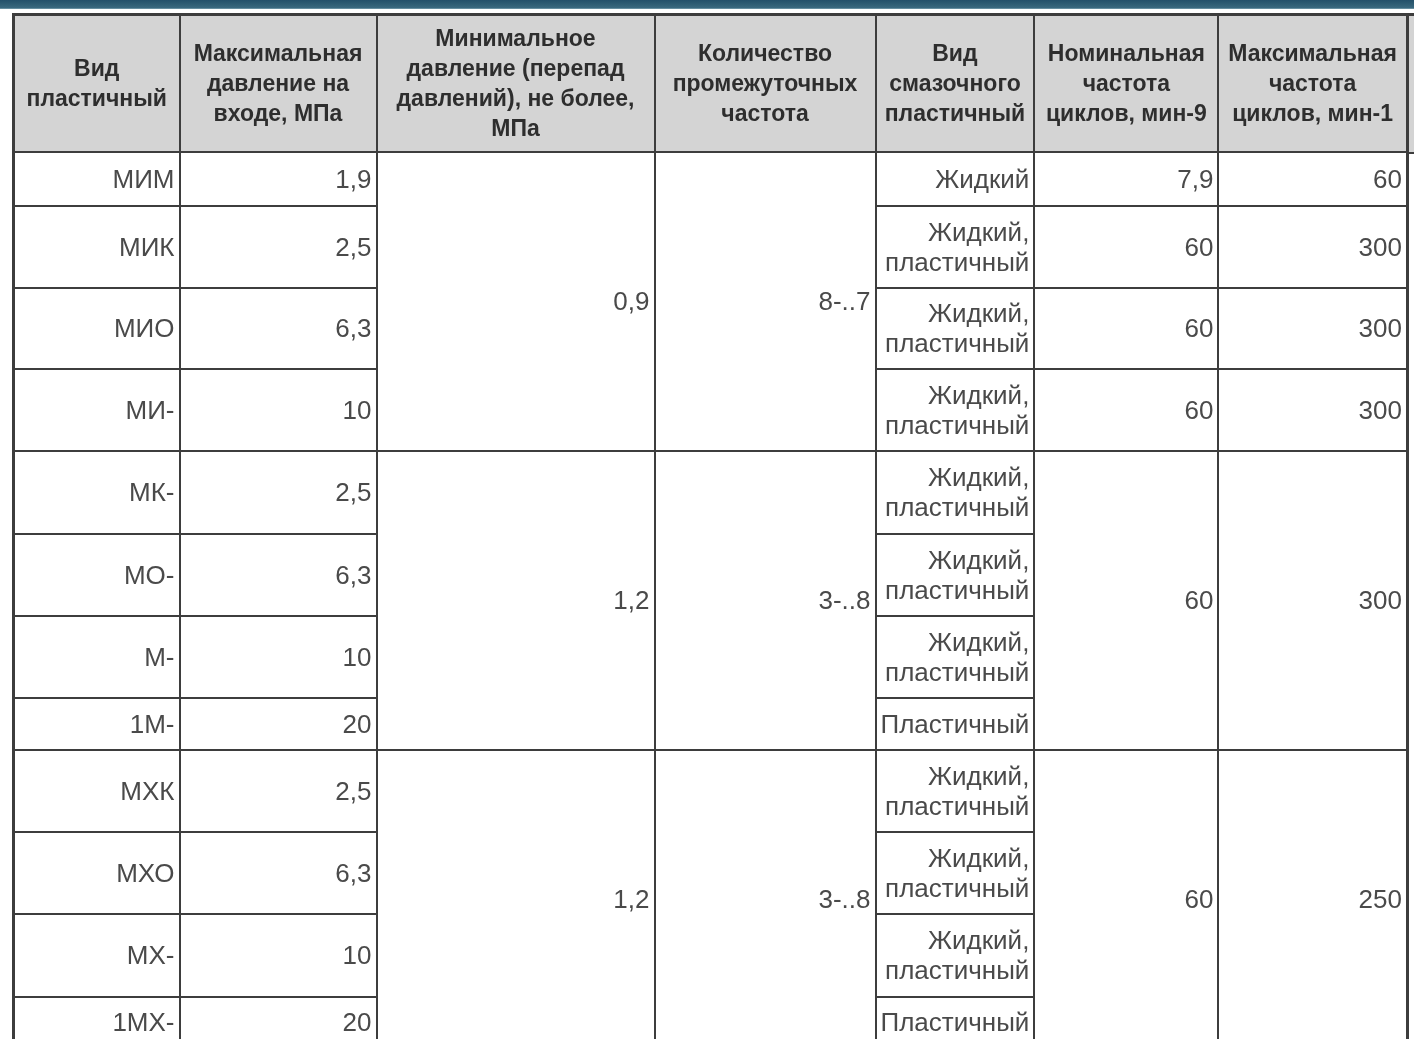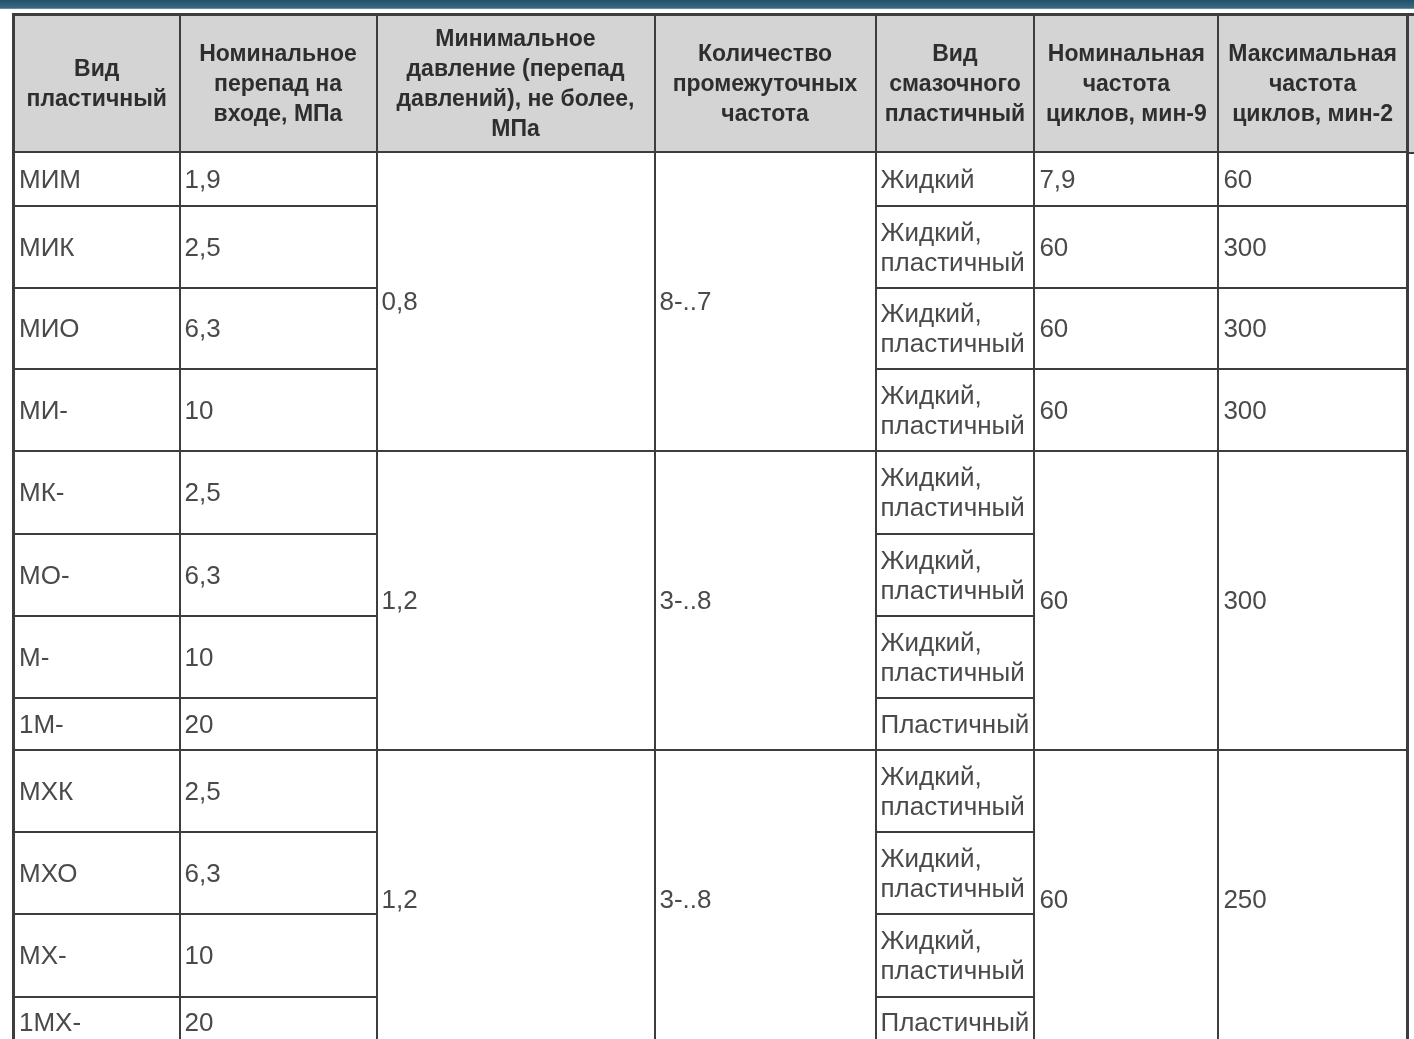--- a/index.html
+++ b/index.html
@@ -33,21 +33,21 @@
     font-weight:bold;
     line-height:30px;
     text-align:center;
     padding:4px 5px;
   }
   table.spec td {
     background:#ffffff;
     color:#4a4a4a;
     font-size:26px;
     line-height:30px;
-    text-align:left;
+    text-align:right;
     padding:2px 4px;
   }
   td.type { text-align:left; padding-left:14px; }
   
   .edge-sliver {
     position:absolute; left:1407px; top:13px;
     width:7px; height:136px;
     background:#d4d4d4;
     border-top:3px solid #3d3d3d;
     border-bottom:2px solid #3d3d3d;
@@ -67,32 +67,32 @@
         <col style="width:278px">
       <col style="width:221px">
         <col style="width:157px">
         <col style="width:184px">
       <col style="width:189px">
     </colgroup>
 
     <tbody>
         <tr style="height:137px">
       <th>Вид пластичный</th>
-      <th>Номинальное перепад на входе, МПа</th>
+      <th>Максимальная давление на входе, МПа</th>
       <th>Минимальное давление (перепад давлений), не более, МПа</th>
       <th>Количество промежуточных частота</th>
       <th>Вид смазочного пластичный</th>
       <th>Номинальная частота циклов, мин-9</th>
-      <th>Максимальная частота циклов, мин-2</th>
+      <th>Максимальная частота циклов, мин-1</th>
     </tr>
 
     <tr style="height:54px">
       <td class="type">МИМ</td>
       <td class="num">1,9</td>
-      <td class="num" rowspan="4">0,8</td>
+      <td class="num" rowspan="4">0,9</td>
       <td class="num" rowspan="4">8-..7</td>
       <td class="lub">Жидкий</td>
       <td class="num">7,9</td>
       <td class="num">60</td>
     </tr>
     <tr style="height:82px">
       <td class="type">МИК</td>
       <td class="num">2,5</td>
       <td class="lub">Жидкий, пластичный</td>
       <td class="num">60</td>

